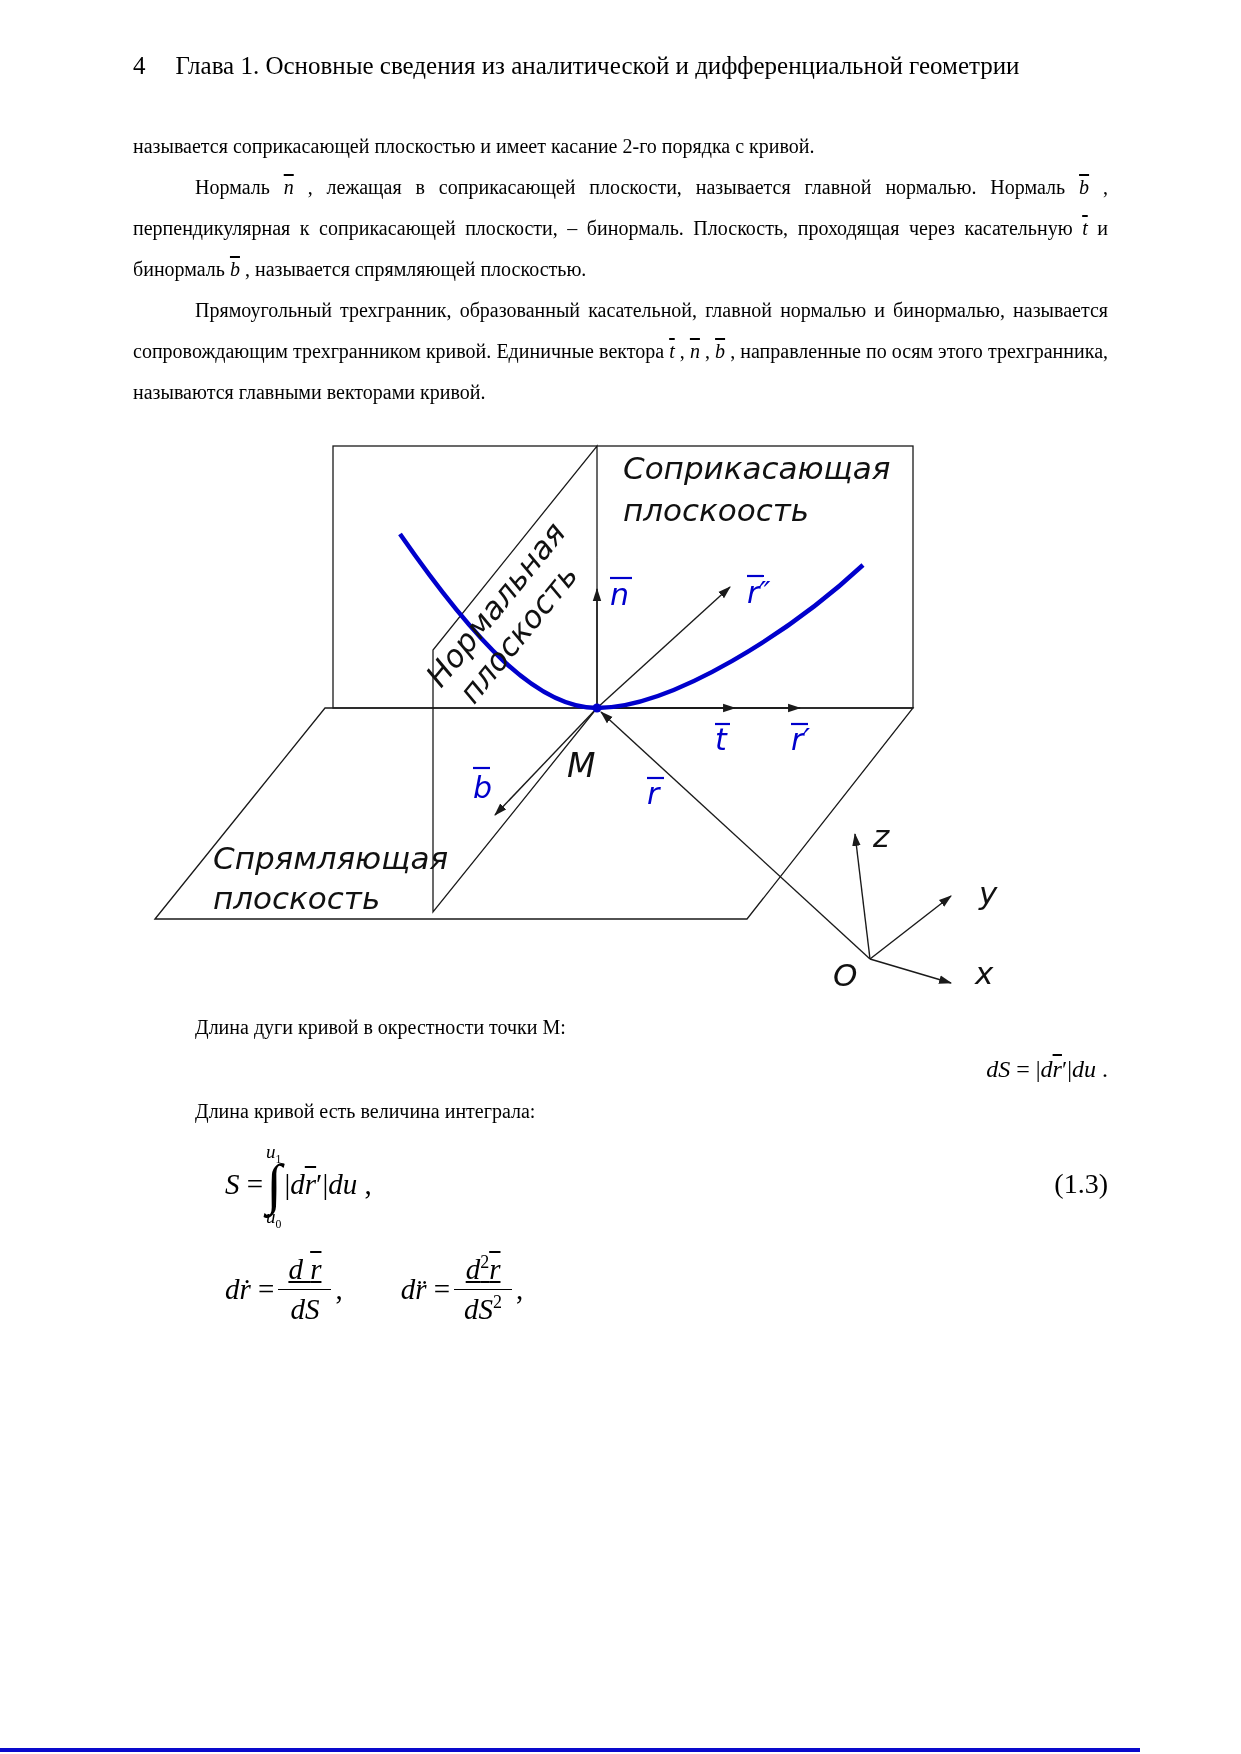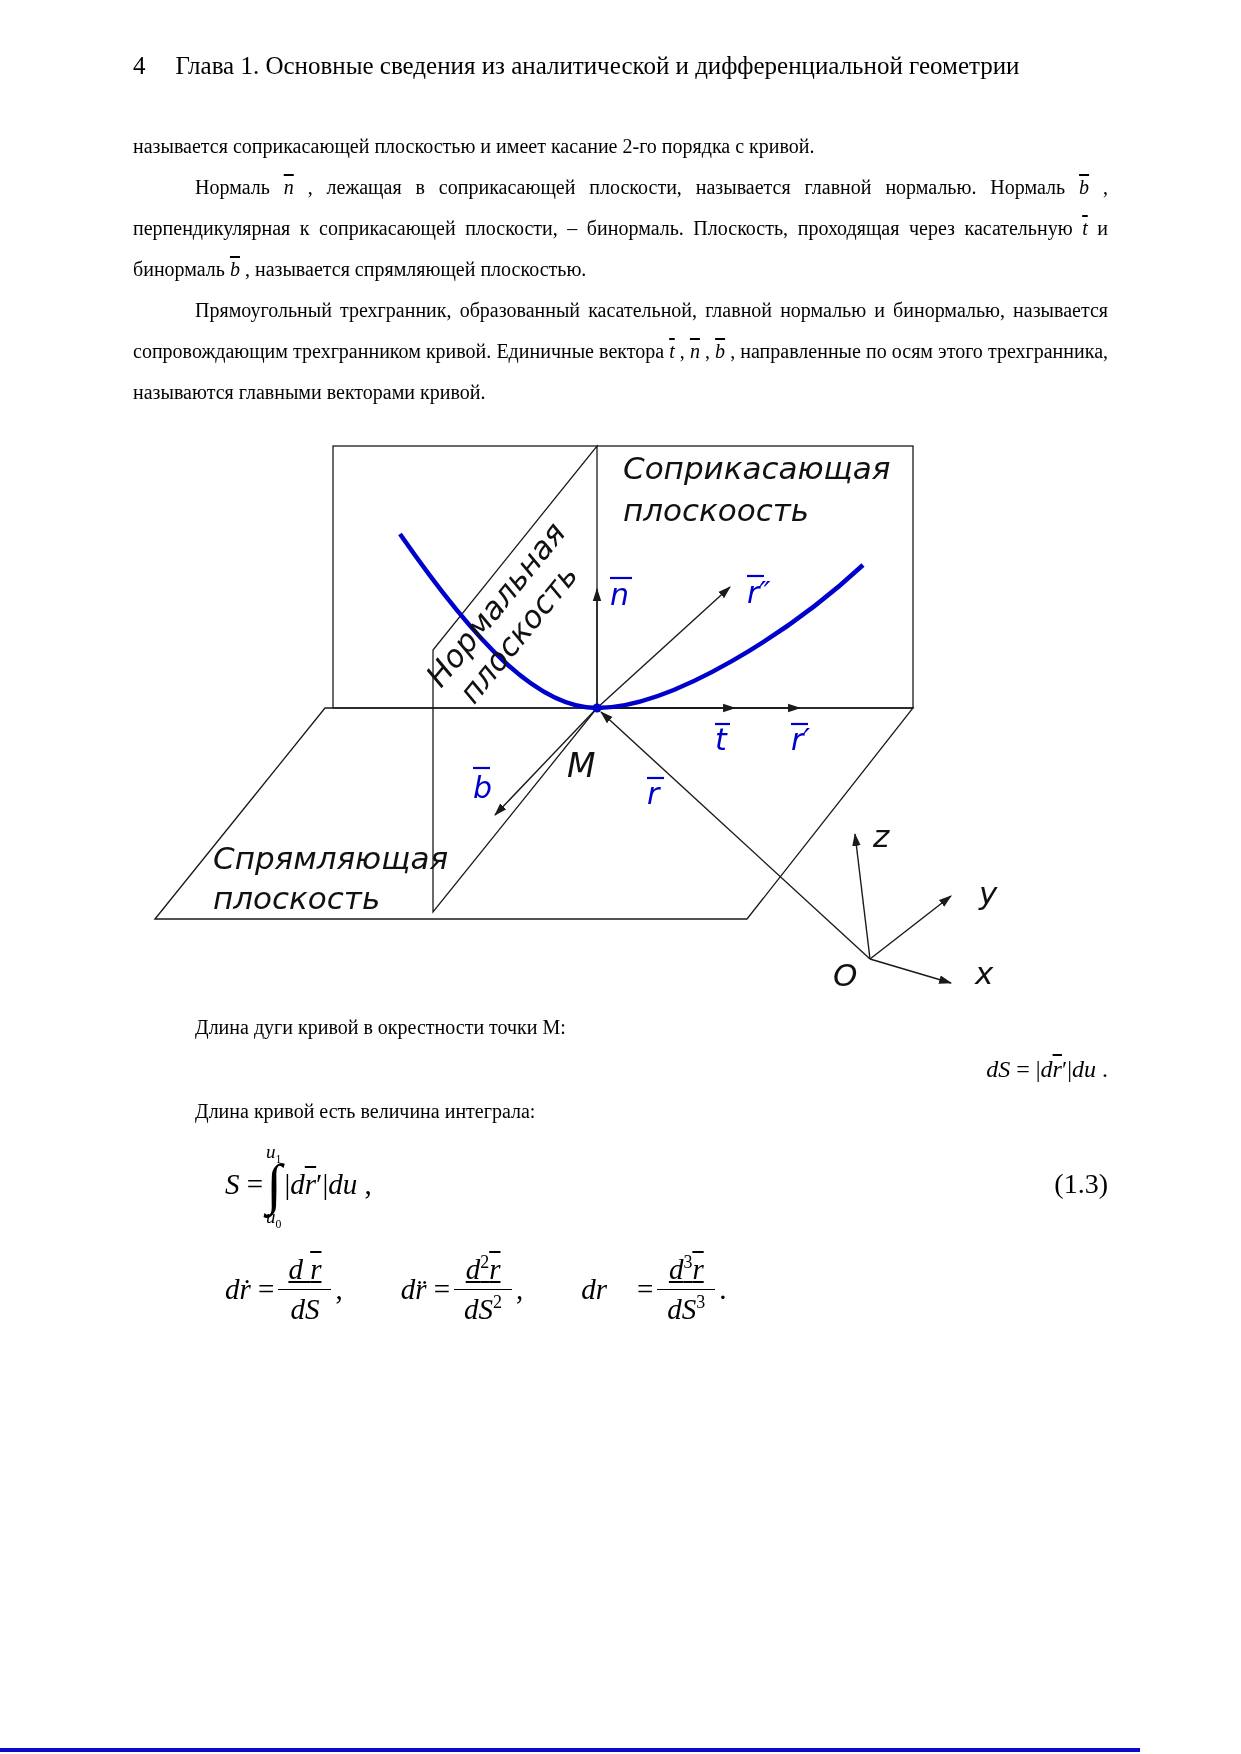--- a/index.html
+++ b/index.html
@@ -155,25 +155,17 @@
       <span> ,</span>
     </span>
     <span class="deriv-item">
       <span><span class="it">dr̈</span><span> = </span></span>
       <span class="frac">
         <span class="num"><span class="it">d</span><span class="sup">2</span><span class="it ov">r</span></span>
         <span class="den"><span class="it">dS</span><span class="sup">2</span></span>
       </span>
       <span> ,</span>
     </span>
-    <span class="deriv-item">
-      <span><span class="it">dr⃛</span><span> = </span></span>
-      <span class="frac">
-        <span class="num"><span class="it">d</span><span class="sup">3</span><span class="it ov">r</span></span>
-        <span class="den"><span class="it">dS</span><span class="sup">3</span></span>
-      </span>
-      <span> .</span>
-    </span>
   </div>
 
 </div>
 
 <div class="bottom-line"></div>
 
 </body></html>

